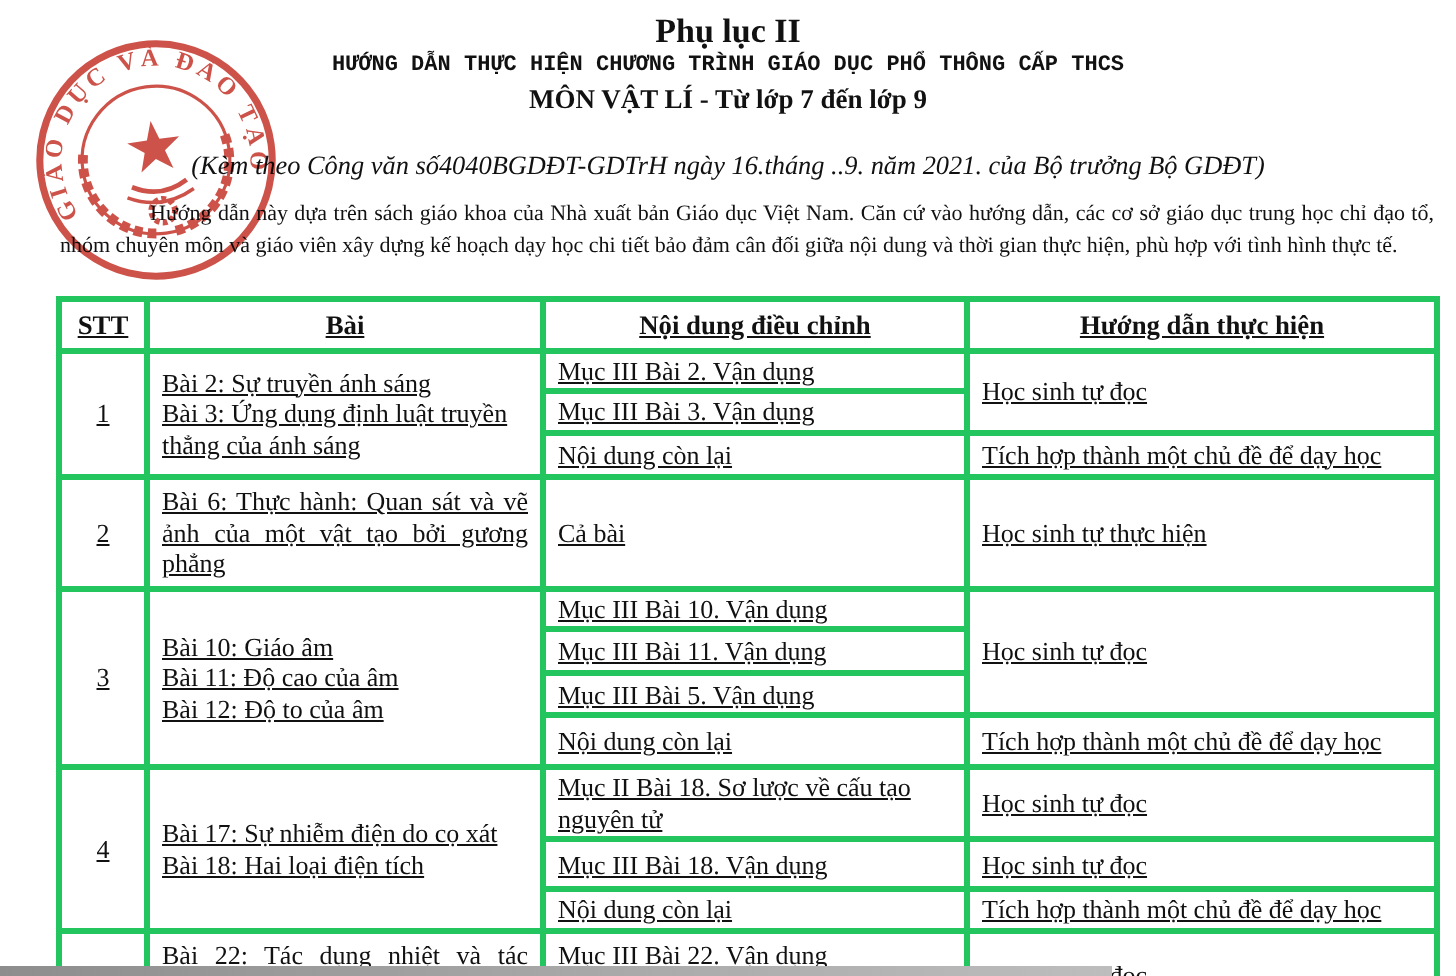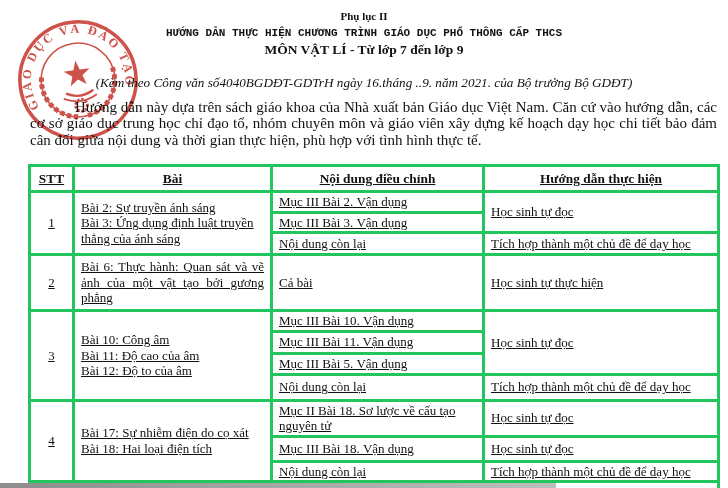--- a/index.html
+++ b/index.html
@@ -4,27 +4,27 @@
 <style>
   * { margin:0; padding:0; box-sizing:border-box; }
   html,body { background:#fff; }
   .page {
     position:relative; width:728px; height:488px; overflow:hidden;
     background:#fff; color:#111;
     font-family:"Liberation Serif","DejaVu Serif",serif;
   }
   
   .header { margin-top:8px; text-align:center; }
-  .appendix { font-weight:bold; font-size:11px; line-height:16px;text-align:center; }
+  .appendix { font-weight:bold; font-size:17px; line-height:16px;text-align:center; }
   .doc-title { font-weight:bold; font-size:11px; line-height:16px; margin-top:1px;font-family:Liberation Mono, monospace; }
   .subject-title { font-weight:bold; font-size:13.5px; line-height:16px; margin-top:1px; }
   .ref-line { font-style:italic; font-size:13.2px; line-height:17px; margin-top:16px; }
   
   .intro {
-    margin:8px 11px 16px 30px; font-size:15px; line-height:16.4px;
+    margin:8px 11px 16px 30px; font-size:11px; line-height:16.4px;
     text-align:justify; text-indent:45px;
   }
   .section-heading { margin:7px 0 0 55px; font-weight:bold; font-size:13.5px; line-height:16px; }
   
   table.adj {
     margin:5px 0 0 28px; width:689px; table-layout:fixed;
     border-collapse:collapse; border:2px solid #000;
     font-size:13px;
   }
   table.adj td { border:3px solid #22c55e; padding:1px 6px; vertical-align:middle; line-height:15.5px; overflow:hidden;text-decoration:underline; }
@@ -101,21 +101,21 @@
     <tr class="r2">
       <td class="stt">2</td>
       <td class="just">Bài 6: Thực hành: Quan sát và vẽ ảnh của một vật tạo bởi gương phẳng</td>
       <td>Cả bài</td>
       <td>Học sinh tự thực hiện</td>
     </tr>
 
     <tr class="r3a">
       <td class="stt" rowspan="4">3</td>
       <td rowspan="4">
-        <span class="ln">Bài 10: Công âm</span>
+        <span class="ln">Bài 10: Giáo âm</span>
         <span class="ln">Bài 11: Độ cao của âm</span>
         <span class="ln">Bài 12: Độ to của âm</span>
       </td>
       <td>Mục III Bài 10. Vận dụng</td>
       <td rowspan="3">Học sinh tự đọc</td>
     </tr>
     <tr class="r3b">
       <td>Mục III Bài 11. Vận dụng</td>
     </tr>
     <tr class="r3c">

